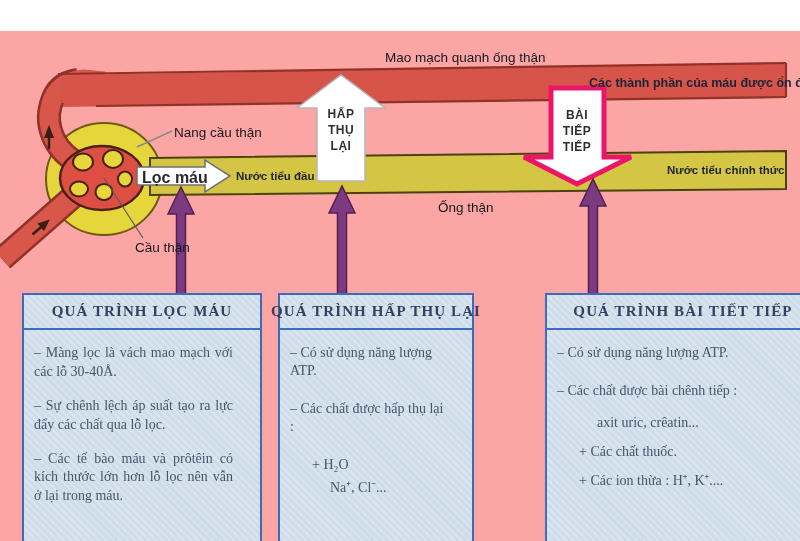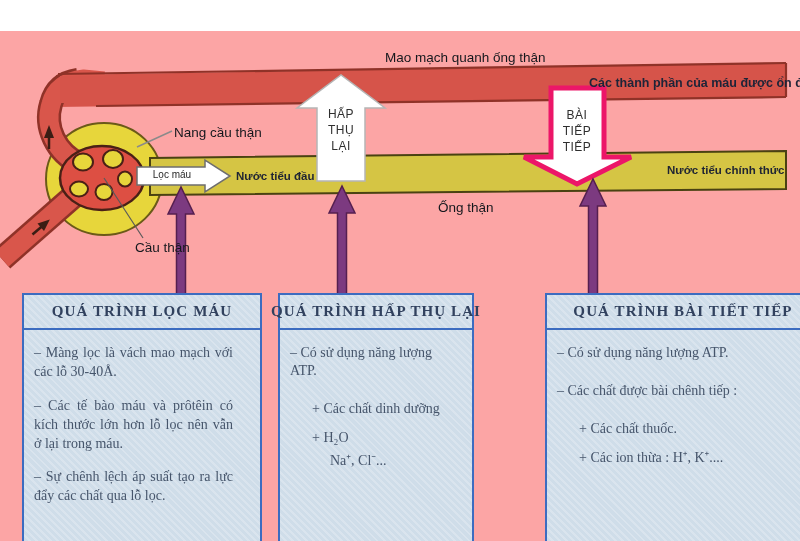--- a/index.html
+++ b/index.html
@@ -8,24 +8,24 @@
     overflow:hidden;
     font-family:"Liberation Sans","DejaVu Sans",sans-serif;
     margin-top:31px;
     -webkit-font-smoothing:antialiased;
   }
   svg.canvas { position:absolute; left:0; top:0; }
 
   .lbl { position:absolute; white-space:nowrap; color:#15181d; font-size:13.5px; line-height:1.15; }
   .lbl.on-red   { font-size:12.5px; font-weight:600; color:#1d2438; }
   .lbl.on-yellow{ font-size:11.5px; font-weight:700; color:#1f2433; }
-  .lbl.in-arrow { font-size:10px;   font-weight:400; color:#2a2a2a; }
+  .lbl.in-arrow { font-size:16px;   font-weight:700; color:#2a2a2a; }
 
   .arrow-words { position:absolute; width:54px; text-align:center;
-    font-size:12px; font-weight:400; color:#2f2f2f; line-height:16px; letter-spacing:.5px; }
+    font-size:12px; font-weight:700; color:#2f2f2f; line-height:16px; letter-spacing:.5px; }
 
   .pbox { position:absolute; top:262px; height:267px; box-sizing:border-box;
     background:#cfdde9;
     background-image:repeating-linear-gradient(45deg, rgba(255,255,255,.22) 0 2px, rgba(0,0,0,0) 2px 5px);
     border:2px solid #3c6cc0;font-family:Liberation Serif, serif; }
   .pbox .title { height:33px; border-bottom:2px solid #3c6cc0;
     display:flex; align-items:center; justify-content:center;
     font-size:15px; font-weight:600; letter-spacing:1.1px; color:#31415e; white-space:nowrap; }
   .pbox .body { padding:14px 27px 0 10px; font-size:14px; color:#46556b; }
   .pbox .body p { margin:0 0 13px 0; line-height:1.28; }
@@ -123,38 +123,39 @@
   <div class="arrow-words" style="left:550px; top:76px;">
     <div>BÀI</div>
     <div>TIẾP</div>
     <div>TIẾP</div>
   </div>
 
   <div class="pbox b1" style="left:22px; width:240px;">
     <div class="title">QUÁ TRÌNH LỌC MÁU</div>
     <div class="body">
       <p>– Màng lọc là vách mao mạch với các lỗ 30-40Å.</p>
+      <p>– Sự chênh lệch áp suất tạo ra lực đẩy các chất qua lỗ lọc.</p>
       <p>– Các tế bào máu và prôtêin có kích thước lớn hơn lỗ lọc nên vẫn ở lại trong máu.</p>
-      <p>– Sự chênh lệch áp suất tạo ra lực đẩy các chất qua lỗ lọc.</p>
     </div>
   </div>
 
   <div class="pbox" style="left:278px; width:196px;">
     <div class="title">QUÁ TRÌNH HẤP THỤ LẠI</div>
     <div class="body">
       <p class="dash">– Có sử dụng năng lượng ATP.</p>
-      <p class="plus">+ Các chất dinh dưỡng</p>
+      <p class="dash">– Các chất được hấp thụ lại :</p>
       <p class="plus">+ H₂O</p>
       <p class="cont">Na⁺, Cl⁻...</p>
     </div>
   </div>
 
   <div class="pbox" style="left:545px; width:276px;">
     <div class="title">QUÁ TRÌNH BÀI TIẾT TIẾP</div>
     <div class="body">
       <p class="dash">– Có sử dụng năng lượng ATP.</p>
       <p class="dash">– Các chất được bài chênh tiếp :</p>
+      <p class="cont">axit uric, crêatin...</p>
       <p class="plus">+ Các chất thuốc.</p>
       <p class="plus">+ Các ion thừa : H⁺, K⁺....</p>
     </div>
   </div>
 
 </div>
 
 </body></html>

